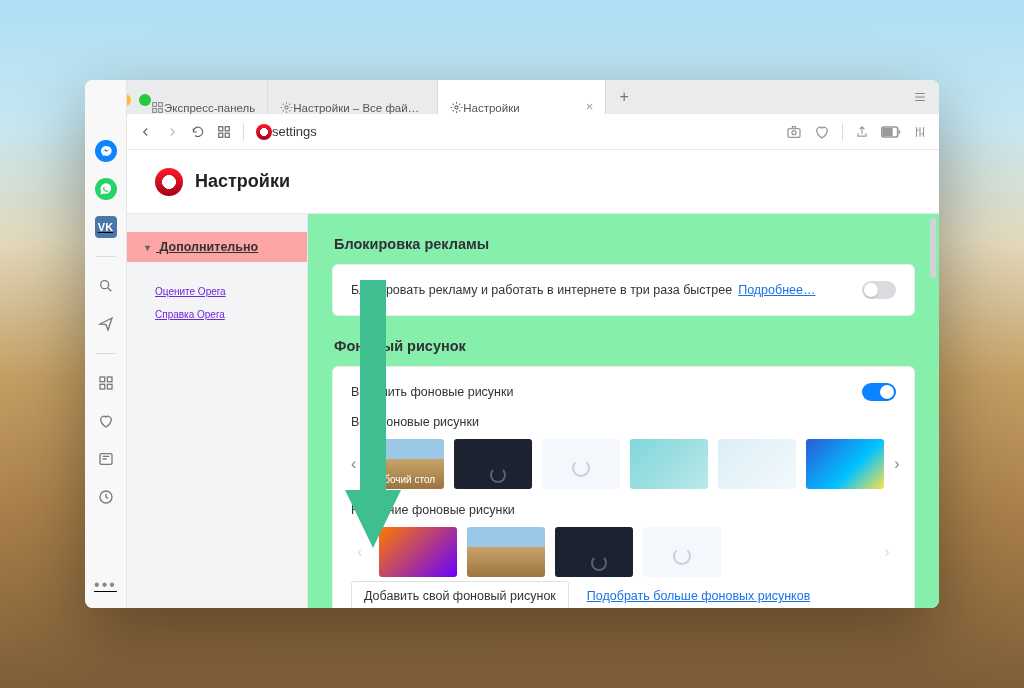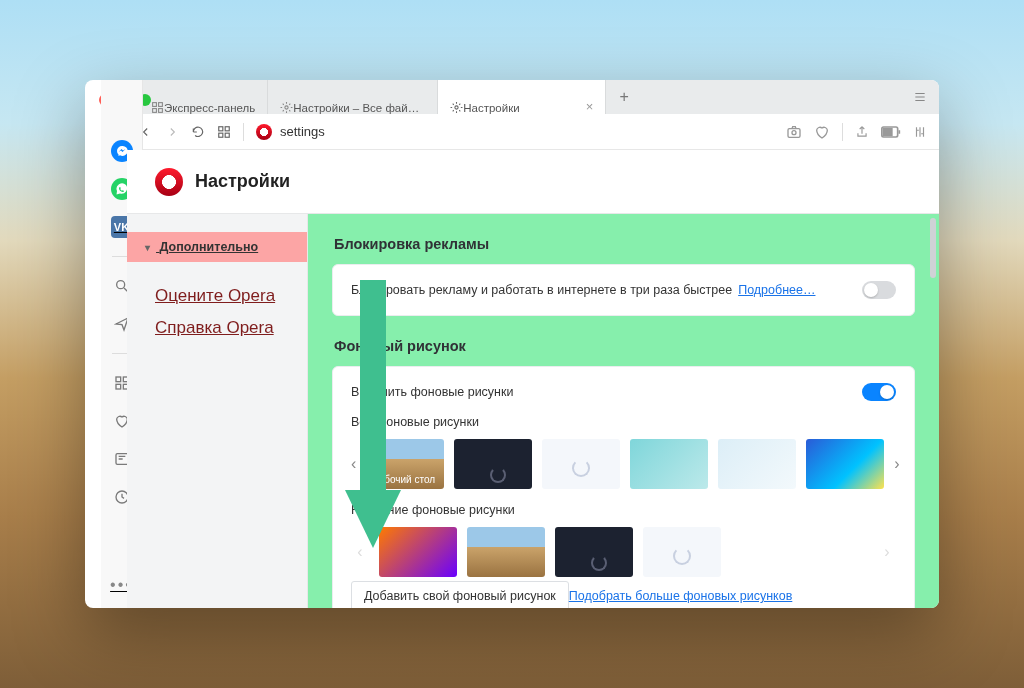--- a/index.html
+++ b/index.html
@@ -13,21 +13,21 @@
     position:absolute; left:85px; top:80px; width:854px; height:528px;
     background:#fff; border-radius:8px;
     box-shadow:0 25px 70px rgba(0,0,0,.35);
     overflow:hidden; display:flex; flex-direction:column;
   }
   .traffic { position:absolute; left:14px; top:14px; display:flex; gap:8px; }
   .dot { width:12px; height:12px; border-radius:50%; }
   .dot.red{background:#ff5f57;} .dot.yellow{background:#febc2e;} .dot.green{background:#28c840;}
 
   .sidebar-rail{
-    position:absolute; left:16px; top:0; width:42px; height:100%;
+    position:absolute; left:0; top:0; width:42px; height:100%;
     background:#f8f8f8; border-right:1px solid #e6e6e6;
     display:flex; flex-direction:column; align-items:center;
     padding-top:60px; gap:16px;text-decoration:underline;
   }
   .rail-icon{width:22px;height:22px;display:flex;align-items:center;justify-content:center;color:#7a7a7a;font-size:16px;}
   .rail-icon.badge{background:#0a84ff;color:#fff;border-radius:50%;}
   .rail-icon.wa{background:#25d366;color:#fff;border-radius:50%;}
   .rail-icon.vk{background:#4a76a8;color:#fff;border-radius:4px;font-size:11px;font-weight:700;}
   .rail-spacer{flex:1;}
   .rail-dots{font-size:16px;letter-spacing:2px;color:#888;margin-bottom:14px;}
@@ -51,21 +51,21 @@
   .tab-right{margin-left:auto;display:flex;align-items:center;padding-right:12px;color:#888;}
 
   
   .toolbar{
     margin-left:42px; height:36px; background:#fff;
     border-bottom:1px solid #e7e7e7;
     display:flex; align-items:center; padding:0 12px; gap:12px;
     font-size:13px; color:#555;
   }
   .tb-btn{color:#666;display:flex;align-items:center;}
-  .addr{display:flex;align-items:center;gap:8px;flex:1;}
+  .addr{display:flex;align-items:center;flex:1;}
   .addr input{border:none;outline:none;font-size:13px;color:#333;width:300px;}
   .tb-right{margin-left:auto;display:flex;align-items:center;gap:12px;color:#888;}
   .tb-divider{width:1px;height:18px;background:#ddd;}
   .settings-header{
     position:absolute; left:42px; right:0; top:70px; height:64px;
     background:#fff; border-bottom:1px solid #e7e8e9;
     display:flex; align-items:center; padding:0 28px 0 28px;
   }
   .settings-header h1{font-size:18px;font-weight:600;color:#222;display:flex;align-items:center;gap:12px;}
   .opera-o{
@@ -80,21 +80,21 @@
   }
   .search-box input{border:none;outline:none;flex:1;font-size:13px;background:transparent;}
 
   .body{position:absolute;left:42px;right:0;top:134px;bottom:0;display:flex;}
   .left-nav{
     width:180px;padding:18px 0 0 0;background:#f3f4f5;font-size:12.5px;
   }
   .nav-item{padding:8px 18px;color:#333;}
   .nav-item.selected{background:#fca5a5;font-weight:600;text-decoration:underline;}
   .nav-item .chev{display:inline-block;margin-right:6px;font-size:10px;color:#666;}
-  .nav-link{display:block;padding:6px 18px 6px 28px;color:#7f1d1d;text-decoration:underline;font-size:17px;}
+  .nav-link{display:block;padding:6px 18px 6px 28px;color:#6d28d9;text-decoration:underline;font-size:10px;}
 
   .main{
     flex:1; overflow-y:auto; padding:18px 24px 0 24px; position:relative;
     border-left:1px solid #e7e8e9; background:#86efac;
   }
   .scroll-thumb{position:absolute;right:3px;top:4px;width:6px;height:60px;background:#cfd2d6;border-radius:3px;}
 
   .section-title{font-size:14.5px;font-weight:600;color:#303236;margin:4px 0 12px 2px;}
   .card{background:#fff;border:1px solid #ebedef;border-radius:6px;padding:16px 18px;margin-bottom:22px;}
   .row{display:flex;align-items:center;font-size:12.5px;color:#333;}
@@ -120,21 +120,21 @@
   .t-desert{background:linear-gradient(180deg,#9cc8e8 40%,#caa36a 40%,#9a7341 100%);}
   .t-dark{background:#1c2230;}
   .t-dark::after{content:"";position:absolute;left:36px;top:28px;width:12px;height:12px;border:2px solid #5a5f73;border-radius:50%;border-top-color:transparent;}
   .t-light{background:#f4f7fb;}
   .t-light::after{content:"";position:absolute;left:30px;top:20px;width:14px;height:14px;border:2px solid #c8d0e0;border-radius:50%;border-top-color:transparent;}
   .t-teal{background:linear-gradient(135deg,#7fd6da,#bce9ea);}
   .t-ice{background:linear-gradient(135deg,#dceef7,#f3f9fc);}
   .t-rain{background:linear-gradient(135deg,#2a5bd7,#00c2ff 60%,#ffe24d);}
   .t-abs{background:linear-gradient(135deg,#ff7a00,#6a00ff);}
 
-  .add-row{display:flex;align-items:center;margin-top:4px;}
+  .add-row{display:flex;align-items:center;gap:18px;margin-top:4px;}
   .add-btn{border:1px solid #dcdfe3;background:#fff;border-radius:3px;padding:7px 12px;font-size:12.5px;color:#333;}
   .add-row .link{color:#1a73e8;text-decoration:underline;font-size:12.5px;}
 
   
   .big-arrow{
     position:absolute; left:256px; top:200px; width:64px; height:268px; pointer-events:none;
   }
 
   
   svg{display:block;}

